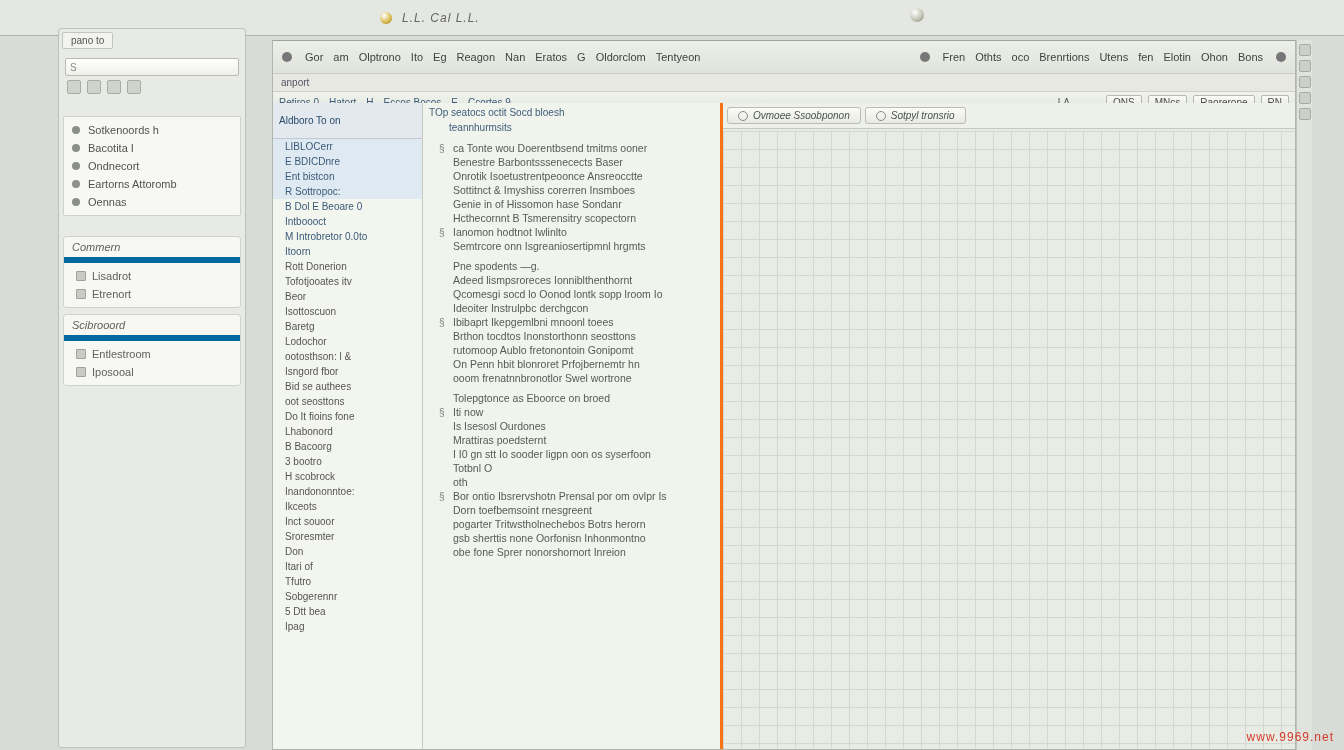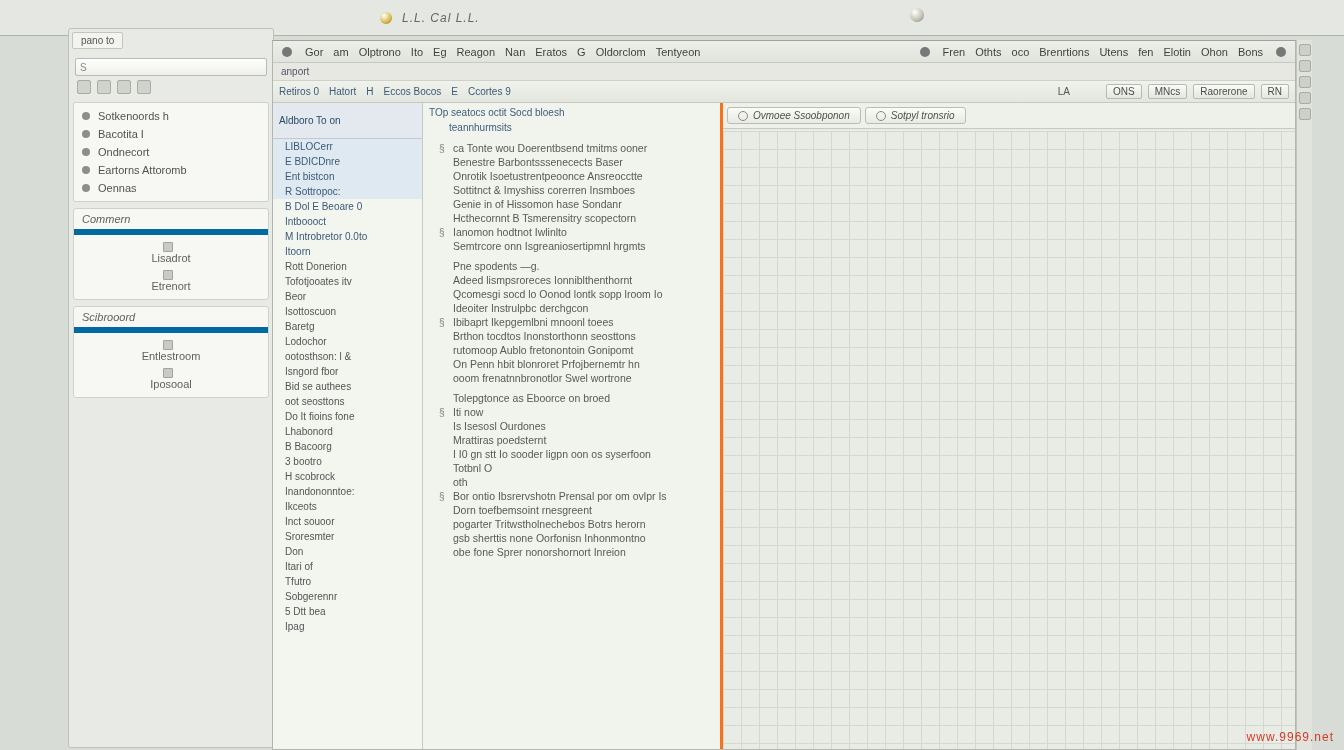--- a/index.html
+++ b/index.html
@@ -5,38 +5,38 @@
 * { box-sizing: border-box; margin: 0; padding: 0; font-family: "Segoe UI", Tahoma, sans-serif; }
 body { width: 1344px; height: 750px; background: #d8dcd6; overflow: hidden; position: relative; }
 
 
 .top-strip { height: 36px; background: #e4e7e2; border-bottom: 1px solid #b0b3ad; display: flex; align-items: center; padding-left: 380px; }
 .top-strip .circ { width: 12px; height: 12px; border-radius: 50%; background: radial-gradient(circle at 35% 30%,#fff,#d6b84a 60%,#8a6a10); margin-right: 10px; }
 .top-strip .tt { font-size: 12px; color: #666; font-style: italic; letter-spacing: 1px; }
 .top-strip .circ2 { position:absolute; right:420px; top:8px; width:14px;height:14px;border-radius:50%;background:radial-gradient(circle at 35% 30%,#fff,#c0c0b0 60%,#777);}
 
 
-.left-col { position: absolute; left: 68px; top: 28px; width: 206px; height: 720px; background: #e8ebe5; border: 1px solid #bfc2bb; border-radius: 3px; }
+.left-col { position: absolute; left: 58px; top: 28px; width: 188px; height: 720px; background: #e8ebe5; border: 1px solid #bfc2bb; border-radius: 3px; }
 .tab-btn { margin: 3px; padding: 2px 8px; font-size: 10px; background: #f3f4f0; border: 1px solid #c3c6bf; border-radius: 2px; display: inline-block; color:#555;}
 .left-search { margin: 6px 6px 2px 6px; height: 18px; background: linear-gradient(#fff,#efefe9); border: 1px solid #b8bbb4; border-radius: 2px; display:flex;align-items:center;padding:0 4px;}
 .left-search span{font-size:10px;color:#888;}
 .toolbar-row{display:flex;gap:6px;padding:2px 8px;}
 .toolbar-row .ico{width:14px;height:14px;background:#d0d3cc;border:1px solid #a9aca5;border-radius:2px;}
-.nav-list { margin: 6px 4px; background: #f7f8f4; border: 1px solid #cfd2ca; border-radius: 2px; padding: 4px 2px; }
+.nav-list { margin: 20px 4px; background: #f7f8f4; border: 1px solid #cfd2ca; border-radius: 2px; padding: 4px 2px; }
 .nav-item { display: flex; align-items: center; padding: 3px 6px; font-size: 11px; color: #4f5350; cursor: pointer; }
 .nav-item .bullet { width: 8px; height: 8px; border-radius: 50%; background: #8b8f88; margin-right: 8px; }
 .section-box { margin: 6px 4px; background: #f7f8f4; border: 1px solid #cfd2ca; border-radius: 3px; }
 .section-head { padding: 4px 8px; font-size: 11px; font-style: italic; color: #5e615c; border-bottom: 6px solid #0369a1; }
 .section-body { padding: 4px 4px; }
-.sub-item { display:flex; align-items:center; padding: 3px 8px; font-size: 11px; color: #5e615c; flex-direction: column; }
+.sub-item { display:flex; align-items:center; padding: 3px 8px; font-size: 11px; color: #5e615c; }
 .sub-item .g{width:10px;height:10px;background:#c8cbc3;border:1px solid #a0a39b;margin-right:6px;border-radius:1px;}
 
 
 .main { position: absolute; left: 272px; top: 40px; right: 48px; bottom: 0; background: #eff1eb; border: 1px solid #b3b6af; border-top: 1px solid #9fa29a; }
-.menu-bar { height: 22px; display: flex; align-items: center; padding: 5px 6px; gap: 10px; font-size: 11px; color: #3e423f; background: linear-gradient(#ecefe8,#e1e4dd); border-bottom: 1px solid #c7cac2; }
+.menu-bar { height: 22px; display: flex; align-items: center; padding: 16px 6px; gap: 10px; font-size: 11px; color: #3e423f; background: linear-gradient(#ecefe8,#e1e4dd); border-bottom: 1px solid #c7cac2; }
 .menu-bar .sp{flex:1;}
 .menu-bar .dot{width:10px;height:10px;border-radius:50%;background:#777;margin:0 3px;}
 .menu-item{cursor:pointer;}
 .sub-bar { height: 18px; padding: 0 8px; display:flex;align-items:center; font-size: 10px; color: #556; background:#e6e8e1; border-bottom:1px solid #cfd1c9;}
 .tool-row { height: 22px; display:flex;align-items:center; gap: 10px; padding: 0 6px; font-size: 10px; color:#4b6a8a; background:linear-gradient(#f0f2ec,#e3e6df); border-bottom:1px solid #c7cac2;}
 .tool-row .right{margin-left:auto;display:flex;gap:6px;align-items:center;}
 .tool-btn{padding:1px 6px;border:1px solid #b6bab2;background:linear-gradient(#fafbf7,#e4e6df);border-radius:2px;color:#4a4e4a;font-size:10px;cursor:pointer;}
 
 .work { position:absolute; top: 62px; left:0; right:0; bottom:0; display:flex; }
 .tree-pane { width: 150px; background:#f3f5ef; border-right:1px solid #c7cac2; overflow:hidden; font-size:10px;}

